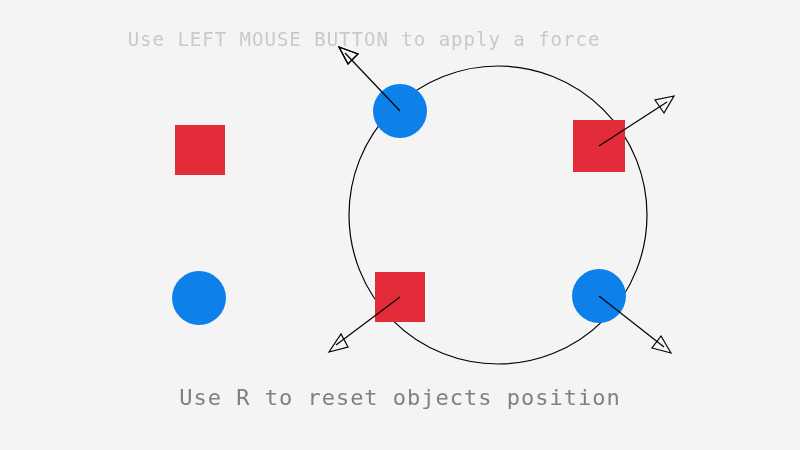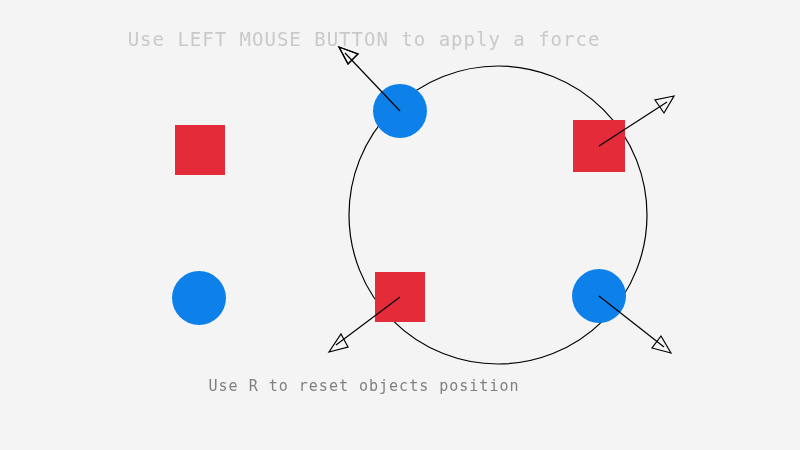--- a/index.html
+++ b/index.html
@@ -37,23 +37,24 @@
     letter-spacing: 1px;
     -webkit-font-smoothing: none;
     user-select: none;
   }
   #hint-top {
     top: 28px;
     font-size: 19px;
     color: #c9c9c9;
   }
   #hint-bottom {
-    top: 377px;
-    font-size: 15px;
+    top: 385px;
+    font-size: 22px;
     color: #808080;
+    padding-left: 36px;
   }
 </style>
 </head>
 <body>
 
 <div id="stage" style="background: rgb(244, 244, 244);">
 
   <svg id="scene-svg" viewBox="0 0 800 450" xmlns="http://www.w3.org/2000/svg">
 
     <circle class="boundary" cx="498" cy="215" r="149" fill="none" stroke="#000000" stroke-width="1.2"></circle>

